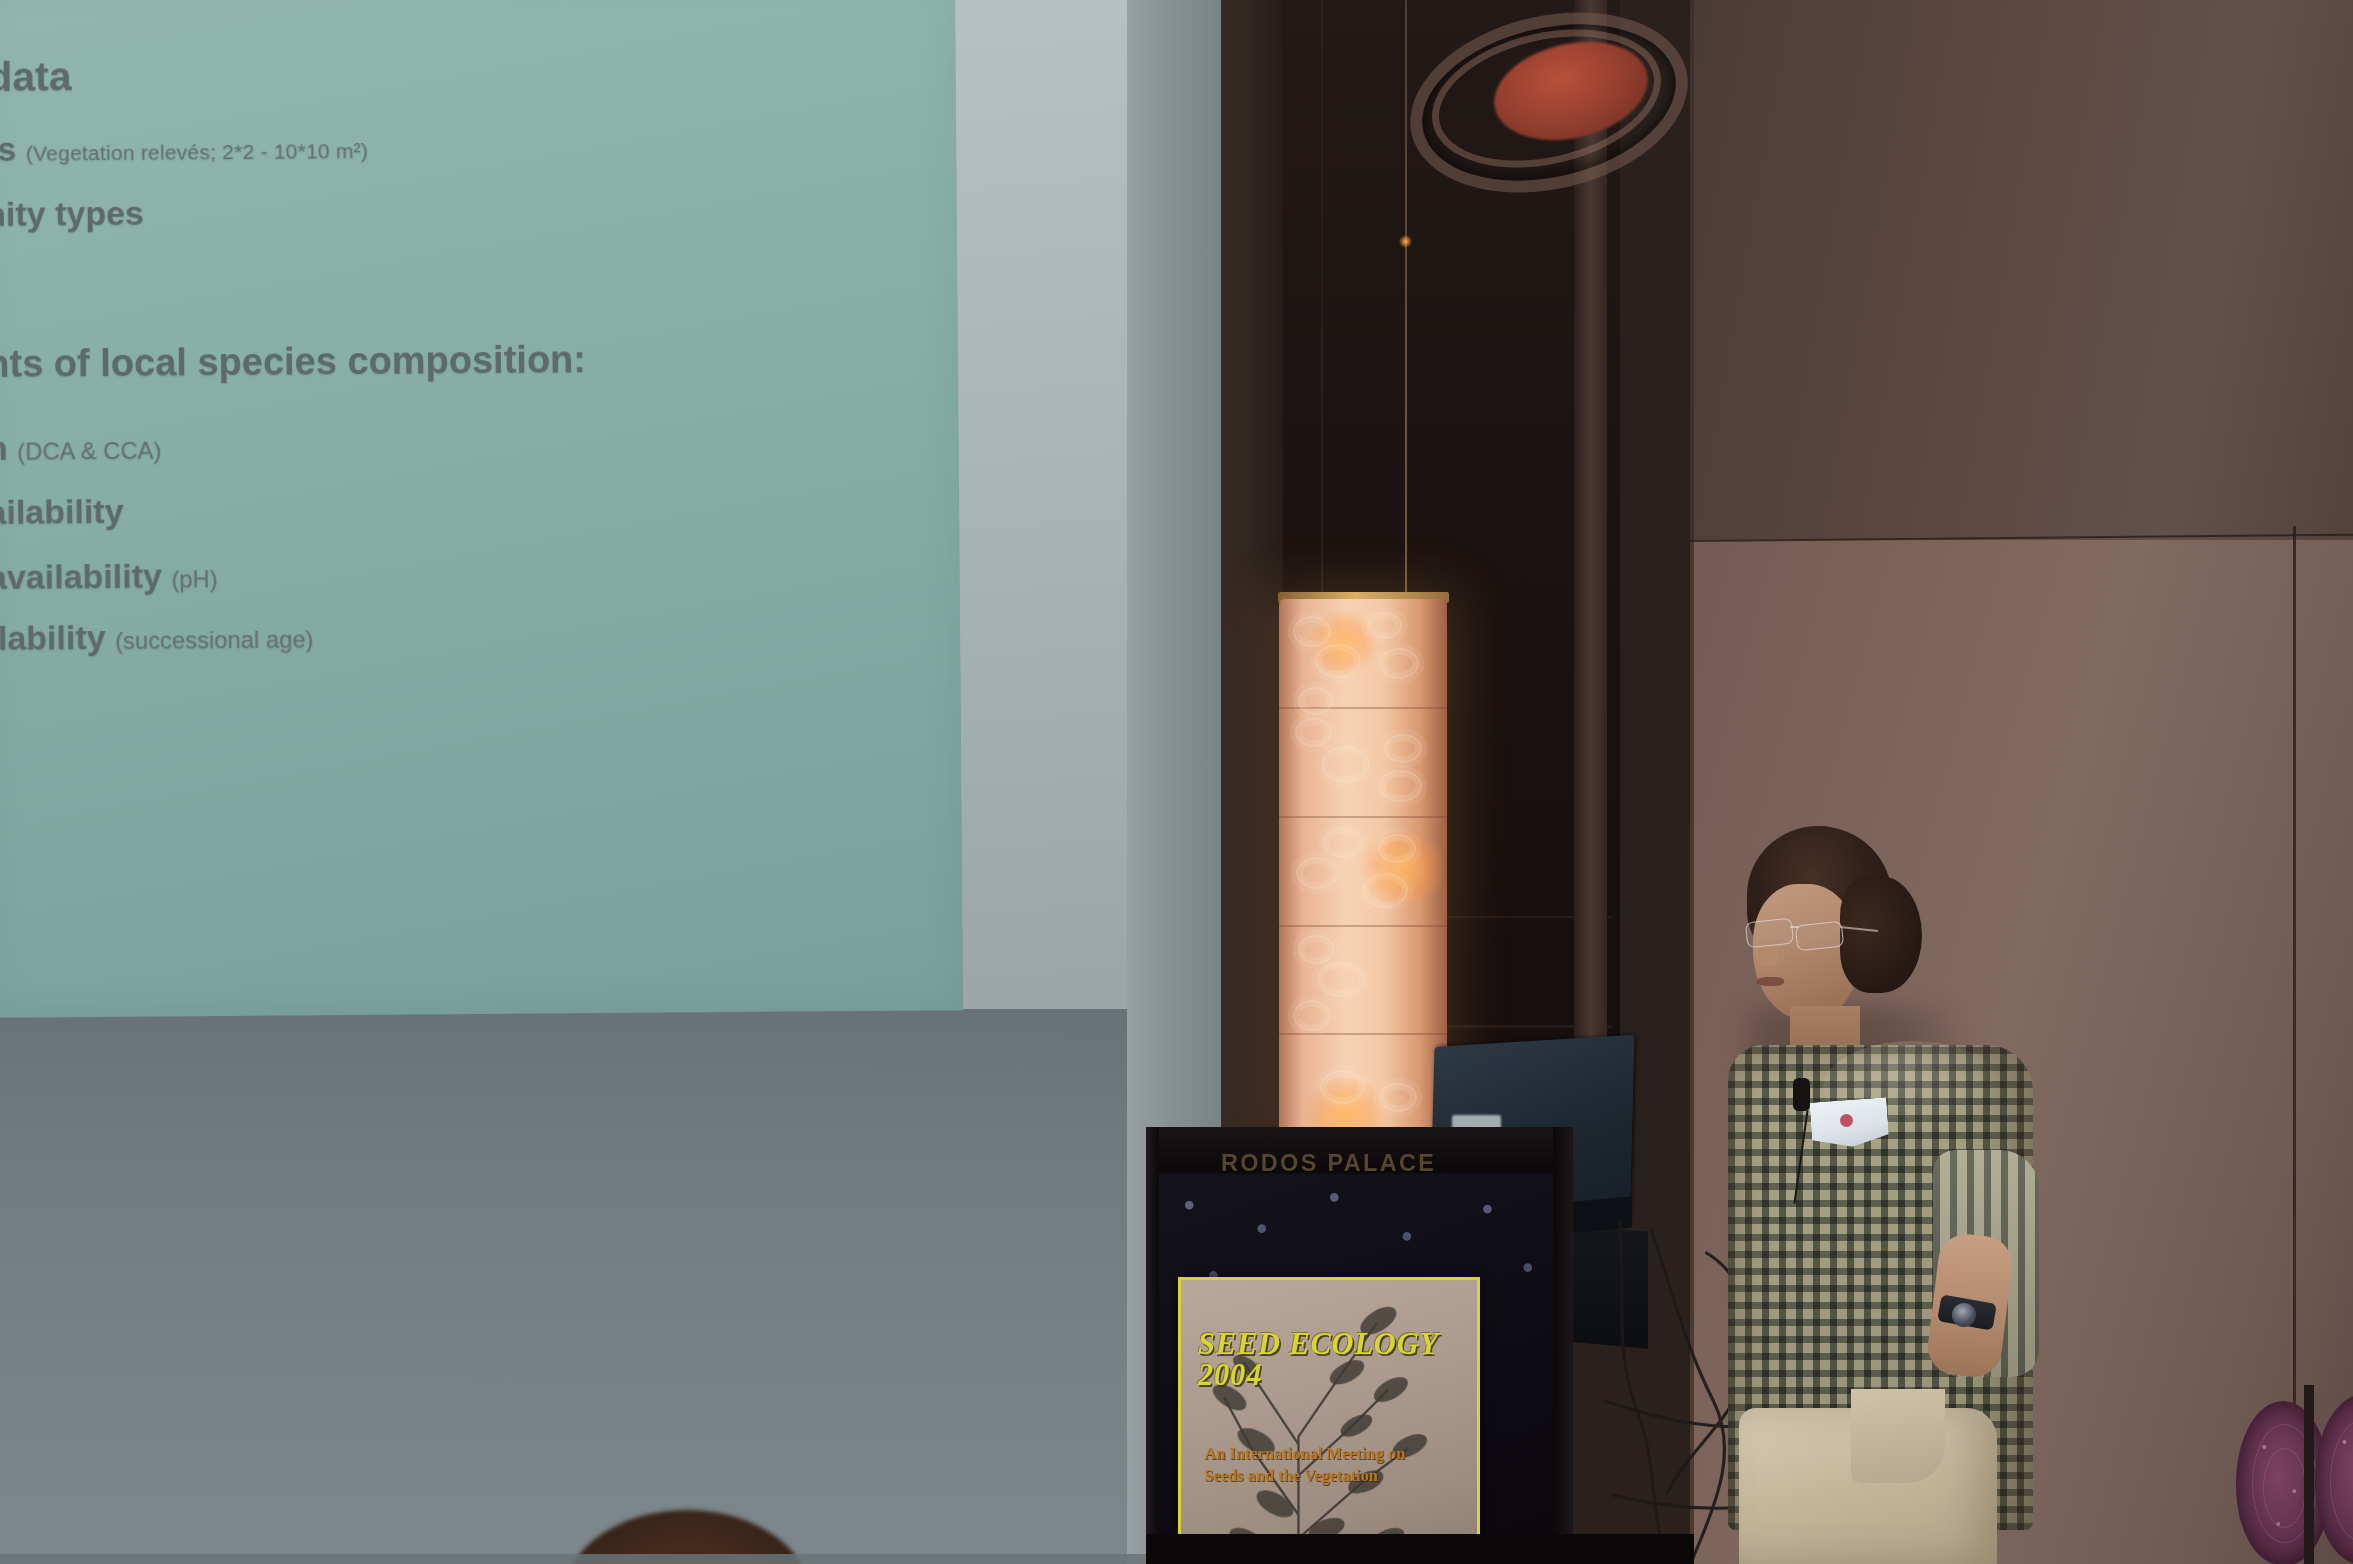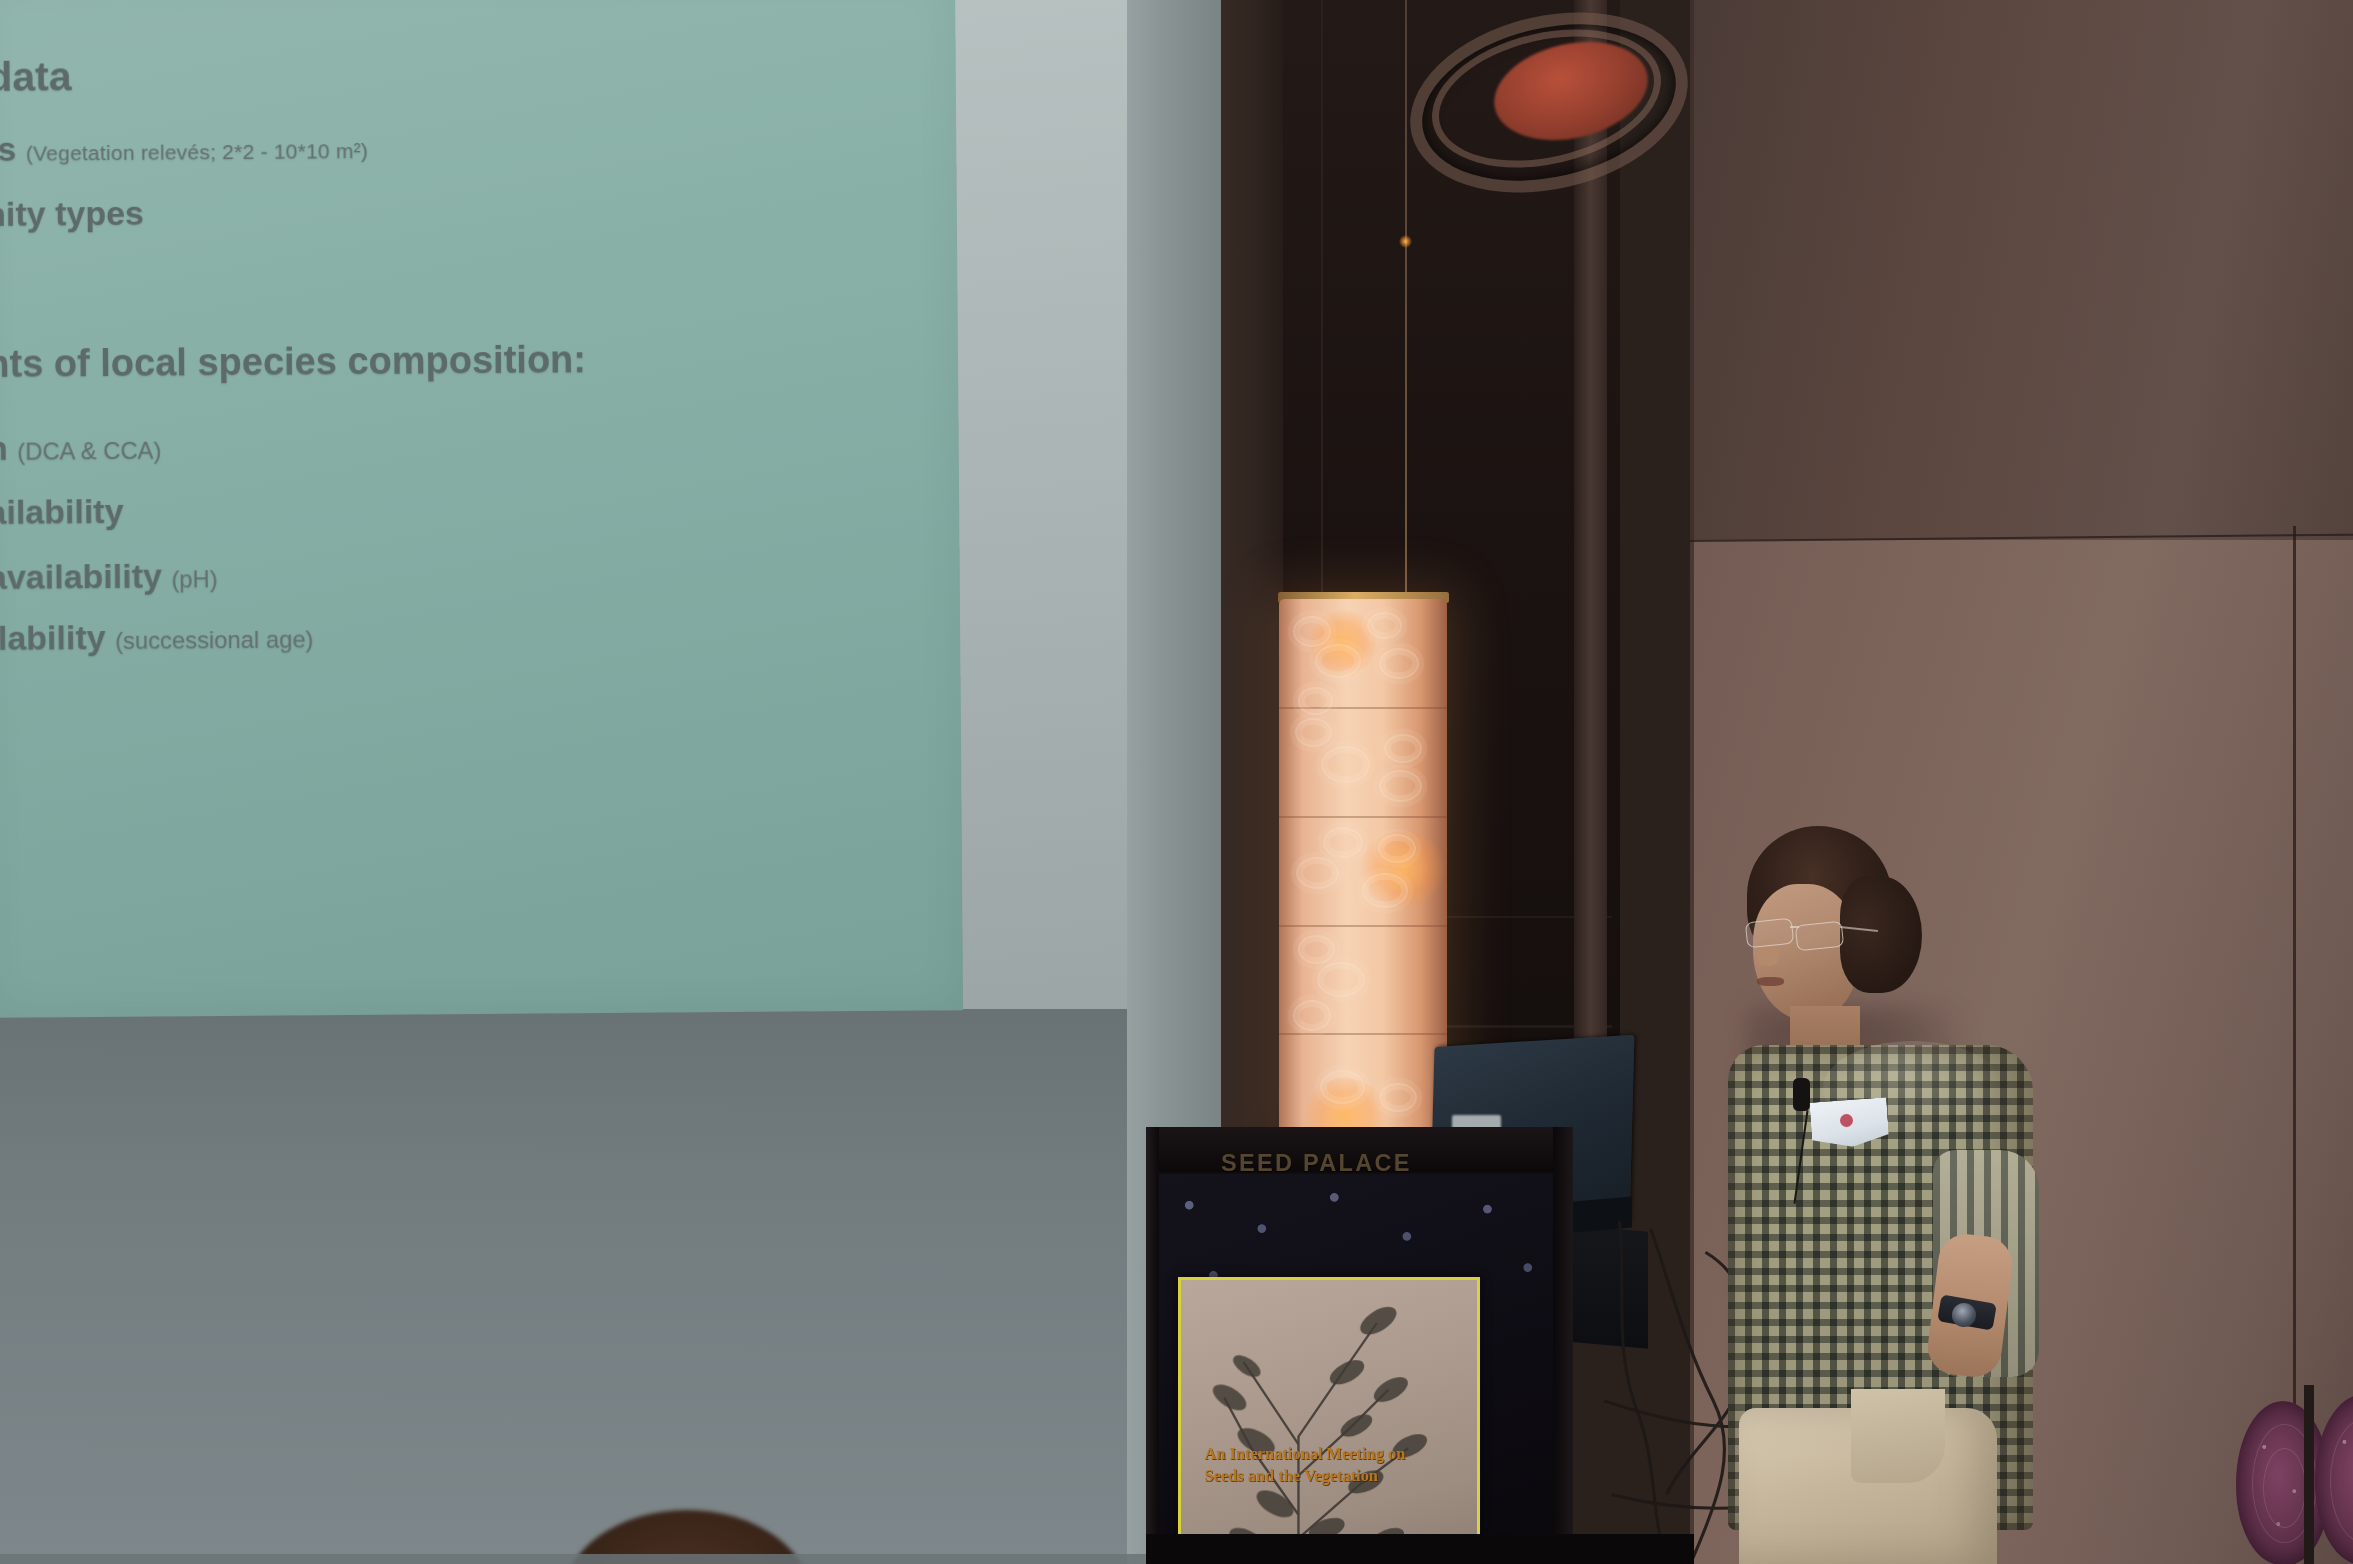--- a/index.html
+++ b/index.html
@@ -511,21 +511,21 @@
   <div class="laptop-base"></div>
   <div class="laptop-lid"></div>
   <div class="laptop-latch"></div>
   <div class="laptop-hinge"></div>
 
   <div class="podium"></div>
   <div class="podium-mosaic"></div>
   <div class="podium-top"></div>
   <div class="podium-left-edge"></div>
   <div class="podium-right-edge"></div>
-  <div class="podium-brand">SEED PALACE</div>
+  <div class="podium-brand">RODOS PALACE</div>
 
   <div class="poster">
     <svg class="poster-plant" viewBox="0 0 378 368" preserveAspectRatio="none">
       <g stroke="#2f2a26" stroke-width="3" fill="none" opacity="0.85">
         <path d="M150 368 L150 200 L205 120 L250 55"></path>
         <path d="M150 300 L90 215 L55 150"></path>
         <path d="M150 250 L215 190 L265 140"></path>
         <path d="M150 330 L230 260 L290 215"></path>
         <path d="M150 210 L110 150 L80 105"></path>
       </g>
@@ -539,20 +539,21 @@
         <ellipse cx="292" cy="212" rx="24" ry="12" transform="rotate(-26 292 212)"></ellipse>
         <ellipse cx="236" cy="258" rx="24" ry="12" transform="rotate(-24 236 258)"></ellipse>
         <ellipse cx="120" cy="286" rx="26" ry="13" transform="rotate(30 120 286)"></ellipse>
         <ellipse cx="84" cy="332" rx="24" ry="12" transform="rotate(26 84 332)"></ellipse>
         <ellipse cx="186" cy="318" rx="24" ry="12" transform="rotate(-20 186 318)"></ellipse>
         <ellipse cx="264" cy="330" rx="22" ry="11" transform="rotate(-22 264 330)"></ellipse>
         <ellipse cx="148" cy="356" rx="26" ry="13" transform="rotate(8 148 356)"></ellipse>
         <ellipse cx="84" cy="110" rx="20" ry="10" transform="rotate(34 84 110)"></ellipse>
       </g>
     </svg>
+    <div class="poster-title">SEED ECOLOGY 2004</div>
     <div class="poster-sub">
       <div>An International Meeting on</div>
       <div>Seeds and the Vegetation</div>
     </div>
   </div>
 
   <svg style="position:absolute;left:1596px;top:1221px;width:258px;height:344px;overflow:visible" viewBox="0 0 330 440" width="258" height="344">
     <g fill="none" stroke="#1d1917" stroke-width="4" opacity=".9">
       <path d="M30 0 C 40 90, 20 160, 55 250 C 80 320, 70 400, 95 440"></path>
       <path d="M70 10 C 95 80, 110 150, 150 230 C 180 290, 160 350, 120 440"></path>

